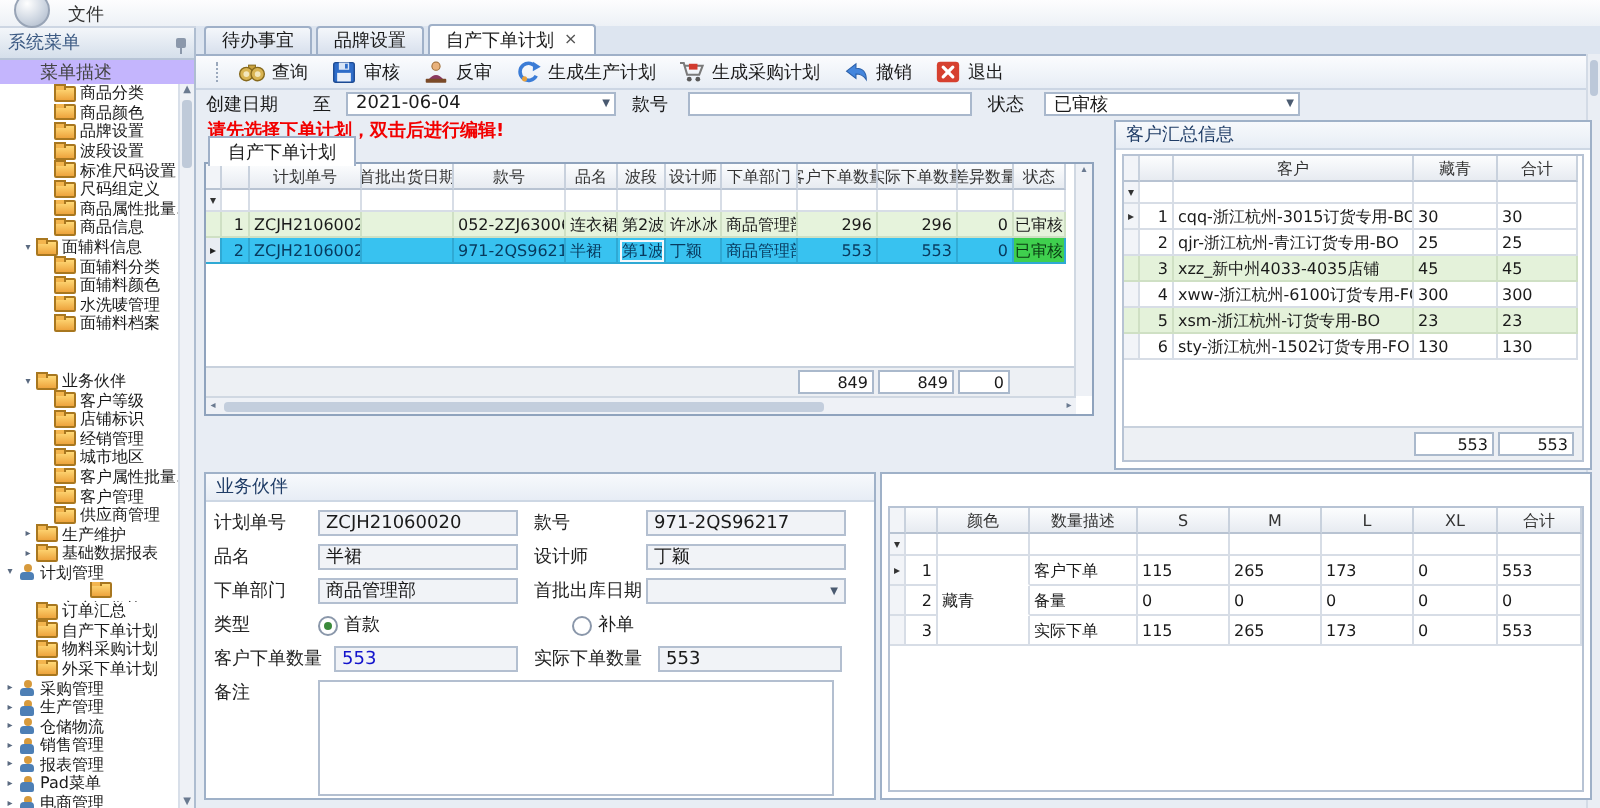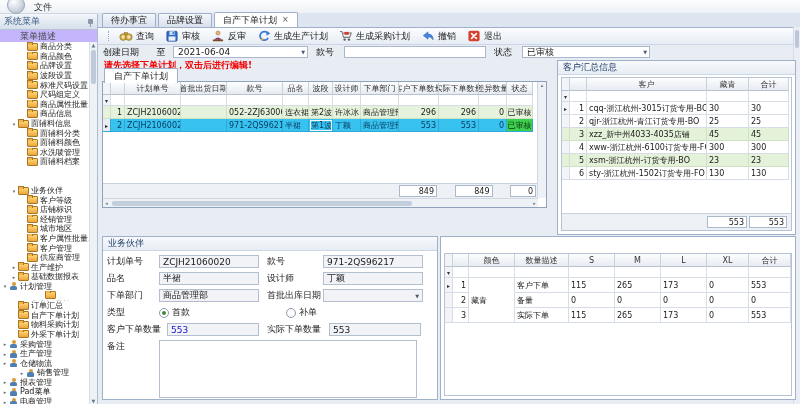--- a/index.html
+++ b/index.html
@@ -272,21 +272,21 @@
         <div class="tree-item" style="padding-left: 2px;">
           <span class="tree-arrow">▸</span>
           <span class="icon-module"></span>
           <span class="tree-label">生产管理</span>
         </div>
         <div class="tree-item" style="padding-left: 2px;">
           <span class="tree-arrow">▸</span>
           <span class="icon-module"></span>
           <span class="tree-label">仓储物流</span>
         </div>
-        <div class="tree-item" style="padding-left: 19px;">
+        <div class="tree-item" style="padding-left: 2px;">
           <span class="tree-arrow">▸</span>
           <span class="icon-module"></span>
           <span class="tree-label">销售管理</span>
         </div>
         <div class="tree-item" style="padding-left: 2px;">
           <span class="tree-arrow">▸</span>
           <span class="icon-module"></span>
           <span class="tree-label">报表管理</span>
         </div>
         <div class="tree-item" style="padding-left: 2px;">
@@ -479,21 +479,21 @@
           <div class="gc " style="width: 26px;">半裙</div>
           <div class="gc  focuscell" style="width: 24px;">第1波</div>
           <div class="gc " style="width: 28px;">丁颖</div>
           <div class="gc " style="width: 38px;">商品管理部</div>
           <div class="gc rt" style="width: 40px;">553</div>
           <div class="gc rt" style="width: 40px;">553</div>
           <div class="gc rt" style="width: 28px;">0</div>
           <div class="gc ct statusgreen" style="width: 26px;">已审核</div>
         </div>
       </div>
-    <div class="gsum" id="plan-sum" style="padding-left: 296px; justify-content: space-between;">
+    <div class="gsum" id="plan-sum" style="padding-left: 296px;">
         <span class="sbox" style="width: 38px; margin-right: 2px;">849</span>
         <span class="sbox" style="width: 38px; margin-right: 2px;">849</span>
         <span class="sbox" style="width: 26px; margin-right: 2px;">0</span>
       </div>
     <div class="hscroll">
       <span style="width:7px;text-align:center">◂</span>
       <div class="hthumb" style="width:300px"></div>
       <span style="position:absolute;right:0;width:7px;text-align:center">▸</span>
     </div>
     <div class="vscroll">▴</div>

